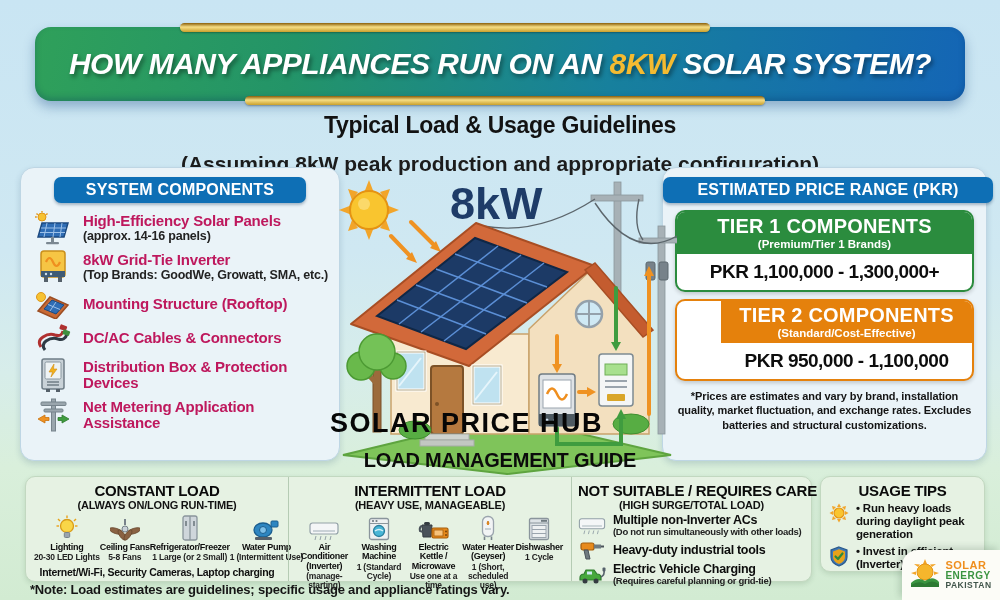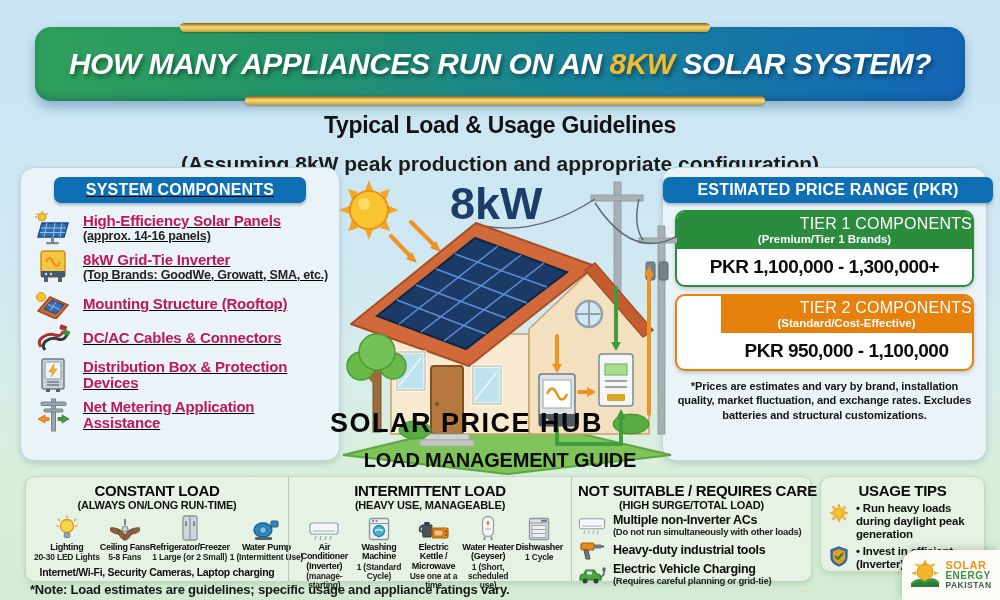--- a/index.html
+++ b/index.html
@@ -20,39 +20,39 @@
   .banner-title .hl{color:#f4bb31;}
   
   .intro{position:absolute;left:0;top:112px;width:100%;text-align:center;}
   .intro-title{font-size:23px;font-weight:800;color:#121212;letter-spacing:-0.3px;}
   .intro-sub{font-size:21px;font-weight:600;color:#1c1c1c;margin-top:13px;}
   
   .panel{position:absolute;background:#eaf3f8;border:1px solid #bed6e4;border-radius:14px;
     box-shadow:0 3px 6px rgba(40,80,110,.18);}
   .panel-header{margin:9px auto 4px auto;background:#0e6fb5;color:#fff;font-weight:800;
     text-align:center;border-radius:7px;box-shadow:0 2px 3px rgba(0,40,80,.3);letter-spacing:.2px;}
-  #sys-panel{left:20px;top:167px;width:318px;height:292px;text-decoration:underline;}
+  #sys-panel{left:20px;top:167px;width:318px;height:292px;}
   #sys-panel .panel-header{width:252px;font-size:16px;padding:4px 0;}
   .sys-items{display:flex;flex-direction:column;justify-content:space-between;padding:4px 10px 10px 12px;height:236px;box-sizing:border-box;}
   .sys-item{display:flex;align-items:center;gap:10px;}
   .sys-icon{width:40px;min-width:40px;display:flex;justify-content:center;}
   .sys-title{font-size:15px;font-weight:800;color:#be185d;line-height:1.05;letter-spacing:-0.2px;}
   .sys-sub{font-size:12.5px;font-weight:600;color:#222;line-height:1.05;margin-top:1px;letter-spacing:-0.2px;}
   .sys-sub:empty{display:none;}
   
   #price-panel{left:662px;top:167px;width:323px;height:292px;}
   #price-panel .panel-header{width:298px;font-size:16px;padding:4px 16px;}
   .tier-card{margin:7px 12px 0 12px;border-radius:10px;overflow:hidden;background:#fff;
     box-shadow:0 2px 4px rgba(0,0,0,.18);}
   .tier-card.t1{border:2.5px solid #2b8c3e;}
   .tier-card.t2{border:2.5px solid #e5810c;padding-left:44px;}
   .tier-head{text-align:center;color:#fff;padding:3px 0 4px 0;}
   .t1 .tier-head{background:#2b8c3e;}
   .t2 .tier-head{background:#e5810c;}
-  .tier-title{font-size:16px;font-weight:400;letter-spacing:.2px;text-align:right;}
+  .tier-title{font-size:20px;font-weight:700;letter-spacing:.2px;}
   .tier-sub{font-size:11.5px;font-weight:700;}
   .tier-price{text-align:center;font-size:19px;font-weight:800;color:#0d0d0d;padding:7px 0;letter-spacing:-0.5px;white-space:nowrap;}
   .price-note{margin:8px 10px 0 10px;text-align:center;font-size:11px;font-weight:700;color:#141414;line-height:1.3;letter-spacing:-0.1px;}
   
   #scene{position:absolute;left:333px;top:166px;width:344px;height:312px;}
   .kw-label{position:absolute;left:450px;top:178px;font-size:45px;font-weight:800;color:#1e3c68;letter-spacing:0;}
   .watermark{position:absolute;left:330px;top:408px;width:340px;font-size:27px;font-weight:800;
     color:#060606;letter-spacing:1.5px;white-space:nowrap;}
   .guide-title{position:absolute;left:330px;top:449px;width:340px;text-align:center;font-size:20px;font-weight:800;color:#0b0b0b;letter-spacing:-0.2px;white-space:nowrap;}
   

